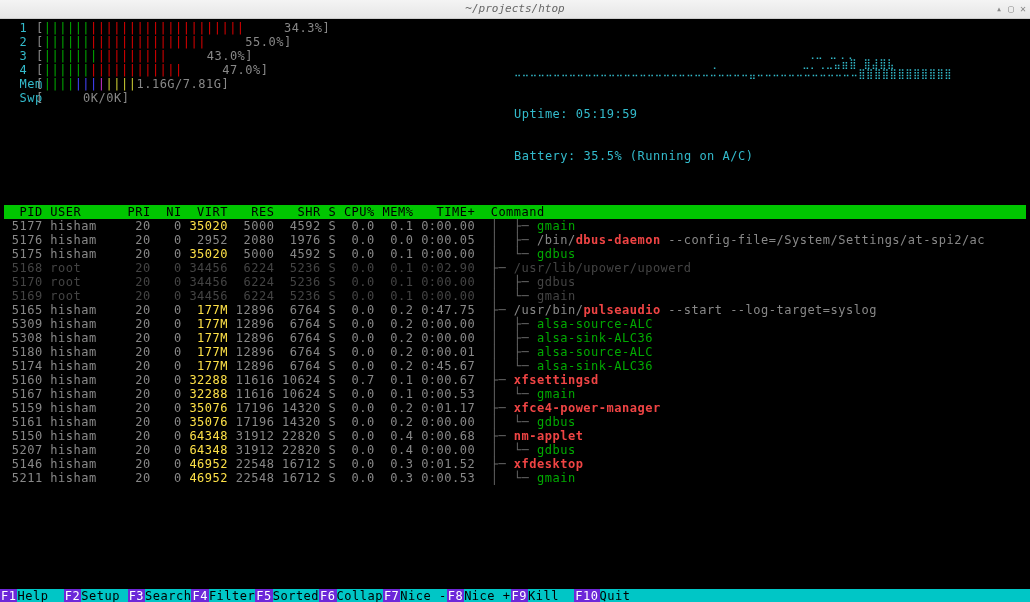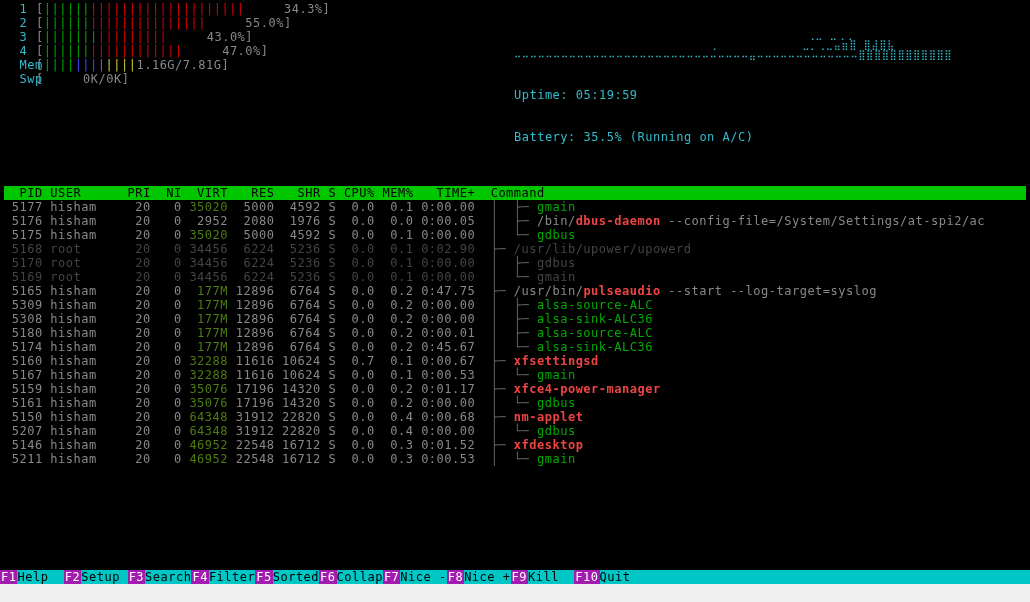--- a/index.html
+++ b/index.html
@@ -90,48 +90,56 @@
   .proc {
     white-space: pre;
     color:#888;
   }
   .proc .tree { color:#666; }
   .proc .cmd-base { color:#888; }
   .proc .cmd-hi   { color:#ef4444; font-weight:bold;margin-top:40px;}
   .proc .cmd-green{ color:#00aa00; }
   .proc.dim { color:#444; }
   .proc.dim .cmd-base { color:#444;}
-  .col-virt-hi{ color:#4d7c0f;}
+  .col-virt-hi{ color:#fde047;}
   .fn-bar {
     position: absolute;
     bottom: 0;
     left: 0;
     right: 0;
     color:#000;
     display: flex;
     font-size:12px;
     white-space: pre;
   }
-  .fn-key { background:#a21caf; color:#fff; padding:0 1px;}
+  .fn-key { background:#6d28d9; color:#fff; padding:0 1px;}
   .fn-lbl { background:#00c6c6; color:#000; padding:0 0px; flex:0 0 auto;}
   .fn-fill{ background:#00c6c6; flex:1;}
   .graph {
     color:#33bbcc;
     font-size:10px;
     line-height:10px;
   }
   .proc-list {
     flex:1;
     overflow:hidden;
   }
 </style>
 </head>
 <body>
 
 <div class="window">
+  <div class="titlebar">
+    <span class="title">~/projects/htop</span>
+    <div class="winbtns">
+      <span>▴</span>
+      <span>▢</span>
+      <span>✕</span>
+    </div>
+  </div>
 
   <div class="term">
     <div class="top-area">
       <div class="left-meters" id="left-meters"><div class="meter-row"><span class="meter-label">  1  </span><span class="meter-open">[</span><span class="bar-green">||||||</span><span class="bar-red">||||||||||||||||||||</span>            <span class="meter-text">34.3%</span><span class="meter-close">]</span></div><div class="meter-row"><span class="meter-label">  2  </span><span class="meter-open">[</span><span class="bar-green">||||||</span><span class="bar-red">|||||||||||||||</span>                 <span class="meter-text">55.0%</span><span class="meter-close">]</span></div><div class="meter-row"><span class="meter-label">  3  </span><span class="meter-open">[</span><span class="bar-green">|||||||</span><span class="bar-red">|||||||||</span>                      <span class="meter-text">43.0%</span><span class="meter-close">]</span></div><div class="meter-row"><span class="meter-label">  4  </span><span class="meter-open">[</span><span class="bar-green">||||||</span><span class="bar-red">||||||||||||</span>                    <span class="meter-text">47.0%</span><span class="meter-close">]</span></div><div class="meter-row"><span class="meter-label">  Mem</span><span class="meter-open">[</span><span class="bar-green">||||</span><span class="bar-blue">|||</span><span class="bar-magenta">|</span><span class="bar-yellow">||||</span>                    <span class="meter-text">1.16G/7.81G</span><span class="meter-close">]</span></div><div class="meter-row"><span class="meter-label">  Swp</span><span class="meter-open">[</span>                                      <span class="meter-text">0K/0K</span><span class="meter-close">]</span></div></div>
       <div class="right-info">
         <div class="graph">                                             ⢀⣀ ⣀⢀⢀<br>                              ⢀             ⣀⡀⢀⣀⣤⣶⣿ ⣿⣼⣿⣧<br>⠤⠤⠤⠤⠤⠤⠤⠤⠤⠤⠤⠤⠤⠤⠤⠤⠤⠤⠤⠤⠤⠤⠤⠤⠤⠤⠤⠤⠤⠤⣤⠤⠤⠤⠤⠤⠤⠤⠤⠤⠤⠤⠤⠤⣿⣿⣿⣿⣿⣿⣿⣿⣿⣿⣿⣿</div>
         <div class="info-line">Uptime: 05:19:59</div>
         <div class="info-line">Battery: 35.5% (Running on A/C)</div>
       </div>
     </div>

